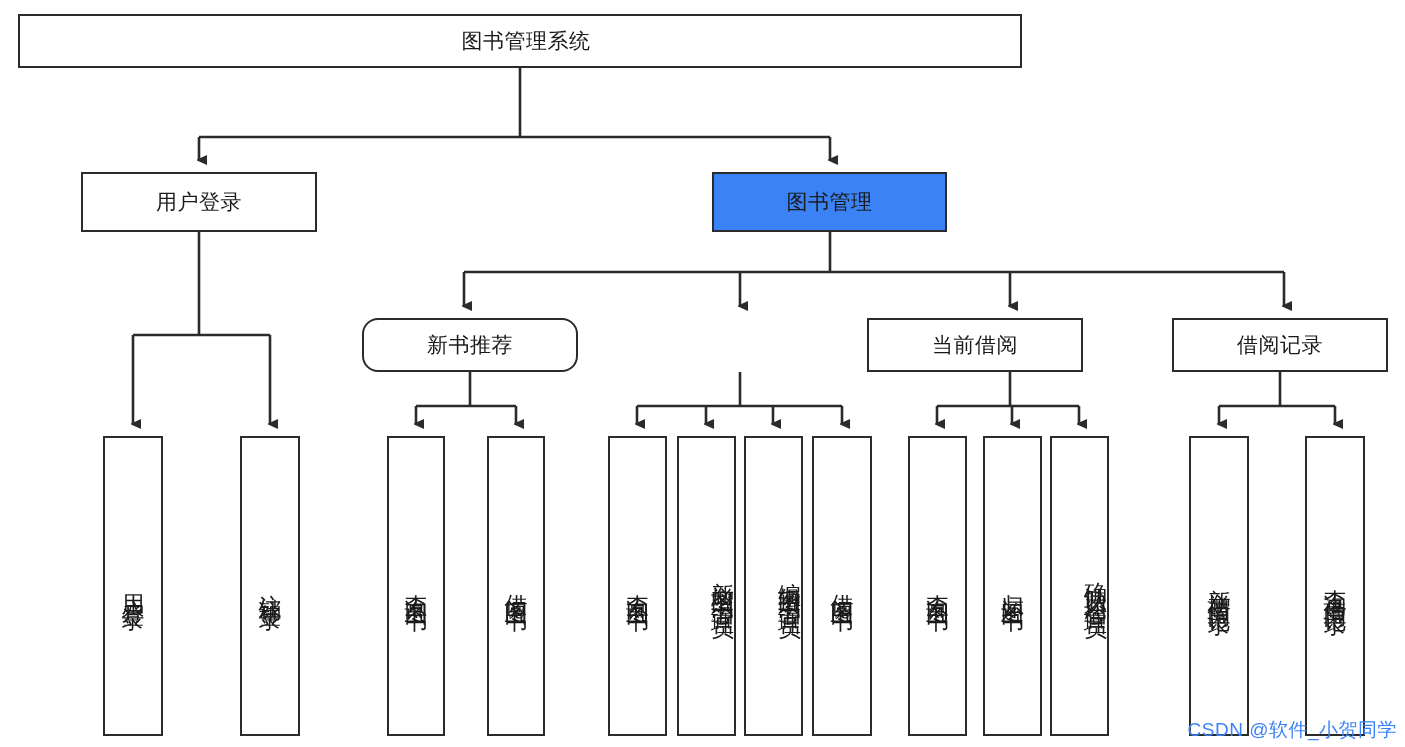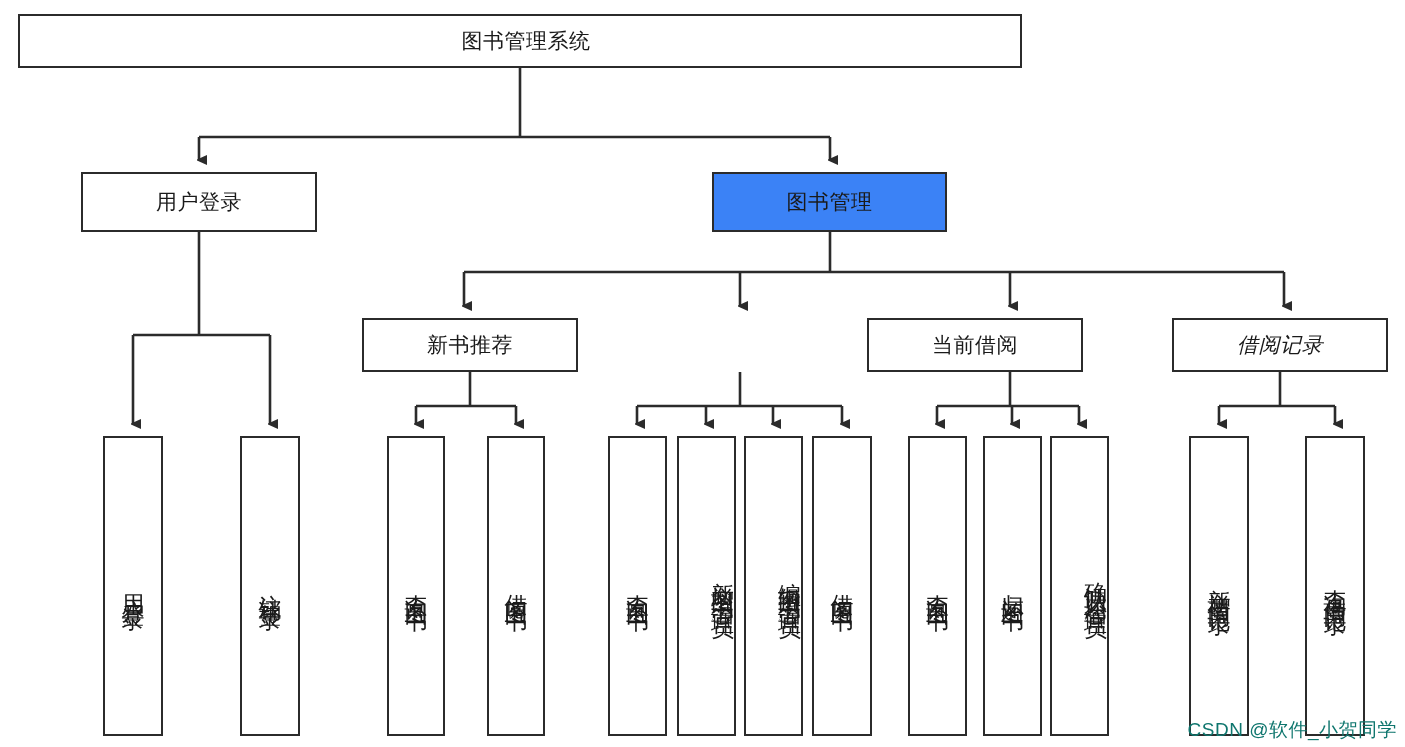--- a/index.html
+++ b/index.html
@@ -118,33 +118,33 @@
       <path d="M1219,406 L1219,424" marker-end="url(#arrow)"></path>
       <path d="M1335,406 L1335,424" marker-end="url(#arrow)"></path>
     </g>
   </svg>
 
   <div class="node horiz" style="left: 18px; top: 14px; width: 1004px; height: 54px; border-color: rgb(43, 43, 43); background: rgb(255, 255, 255); color: rgb(26, 26, 26); padding-left: 12px;">图书管理系统</div>
 
   <div class="node horiz" style="left: 81px; top: 172px; width: 236px; height: 60px; border-color: rgb(43, 43, 43); background: rgb(255, 255, 255); color: rgb(26, 26, 26);">用户登录</div>
   <div class="node horiz" style="left: 712px; top: 172px; width: 235px; height: 60px; border-color: rgb(43, 43, 43); background: #3b82f6; color: rgb(26, 26, 26);">图书管理</div>
 
-  <div class="node horiz" style="left: 362px; top: 318px; width: 216px; height: 54px; border-color: rgb(43, 43, 43); background: rgb(255, 255, 255); color: rgb(26, 26, 26);">新书推荐</div>
+  <div class="node horiz" style="left: 362px; top: 318px; width: 216px; height: 54px; border-color: rgb(43, 43, 43); background: rgb(255, 255, 255); color: rgb(26, 26, 26); border-radius: 16px;">新书推荐</div>
   <div class="node horiz" style="left: 867px; top: 318px; width: 216px; height: 54px; border-color: rgb(43, 43, 43); background: rgb(255, 255, 255); color: rgb(26, 26, 26);">当前借阅</div>
-  <div class="node horiz" style="left: 1172px; top: 318px; width: 216px; height: 54px; border-color: rgb(43, 43, 43); background: rgb(255, 255, 255); color: rgb(26, 26, 26); font-style: italic;">借阅记录</div>
+  <div class="node horiz" style="left: 1172px; top: 318px; width: 216px; height: 54px; border-color: rgb(43, 43, 43); background: rgb(255, 255, 255); color: rgb(26, 26, 26);">借阅记录</div>
 
   <div class="node vert mid-align" style="left: 103px; top: 436px; width: 60px; height: 300px; border-color: rgb(43, 43, 43); background: rgb(255, 255, 255); color: rgb(26, 26, 26);">用户登录</div>
   <div class="node vert mid-align" style="left: 240px; top: 436px; width: 60px; height: 300px; border-color: rgb(43, 43, 43); background: rgb(255, 255, 255); color: rgb(26, 26, 26);">注销登录</div>
   <div class="node vert mid-align" style="left: 387px; top: 436px; width: 58px; height: 300px; border-color: rgb(43, 43, 43); background: rgb(255, 255, 255); color: rgb(26, 26, 26);">查询图书</div>
   <div class="node vert mid-align" style="left: 487px; top: 436px; width: 58px; height: 300px; border-color: rgb(43, 43, 43); background: rgb(255, 255, 255); color: rgb(26, 26, 26);">借阅图书</div>
   <div class="node vert mid-align" style="left: 608px; top: 436px; width: 59px; height: 300px; border-color: rgb(43, 43, 43); background: rgb(255, 255, 255); color: rgb(26, 26, 26);">查询图书</div>
   <div class="node vert top-align" style="left: 677px; top: 436px; width: 59px; height: 300px; border-color: rgb(43, 43, 43); background: rgb(255, 255, 255); color: rgb(26, 26, 26);">新增图书（管理员）</div>
   <div class="node vert top-align" style="left: 744px; top: 436px; width: 59px; height: 300px; border-color: rgb(43, 43, 43); background: rgb(255, 255, 255); color: rgb(26, 26, 26);">编辑图书（管理员）</div>
   <div class="node vert mid-align" style="left: 812px; top: 436px; width: 60px; height: 300px; border-color: rgb(43, 43, 43); background: rgb(255, 255, 255); color: rgb(26, 26, 26);">借阅图书</div>
   <div class="node vert mid-align" style="left: 908px; top: 436px; width: 59px; height: 300px; border-color: rgb(43, 43, 43); background: rgb(255, 255, 255); color: rgb(26, 26, 26);">查询图书</div>
   <div class="node vert mid-align" style="left: 983px; top: 436px; width: 59px; height: 300px; border-color: rgb(43, 43, 43); background: rgb(255, 255, 255); color: rgb(26, 26, 26);">归还图书</div>
   <div class="node vert top-align" style="left: 1050px; top: 436px; width: 59px; height: 300px; border-color: rgb(43, 43, 43); background: rgb(255, 255, 255); color: rgb(26, 26, 26);">确认归还（管理员）</div>
   <div class="node vert mid-align" style="left: 1189px; top: 436px; width: 60px; height: 300px; border-color: rgb(43, 43, 43); background: rgb(255, 255, 255); color: rgb(26, 26, 26);">新增借阅记录</div>
   <div class="node vert mid-align" style="left: 1305px; top: 436px; width: 60px; height: 300px; border-color: rgb(43, 43, 43); background: rgb(255, 255, 255); color: rgb(26, 26, 26);">查询借阅记录</div>
 
-  <div class="watermark" style="color: #0f766e;">CSDN @软件_小贺同学</div>
+  <div class="watermark" style="color: #3b82f6;">CSDN @软件_小贺同学</div>
 
 </div>
 
 </body></html>

